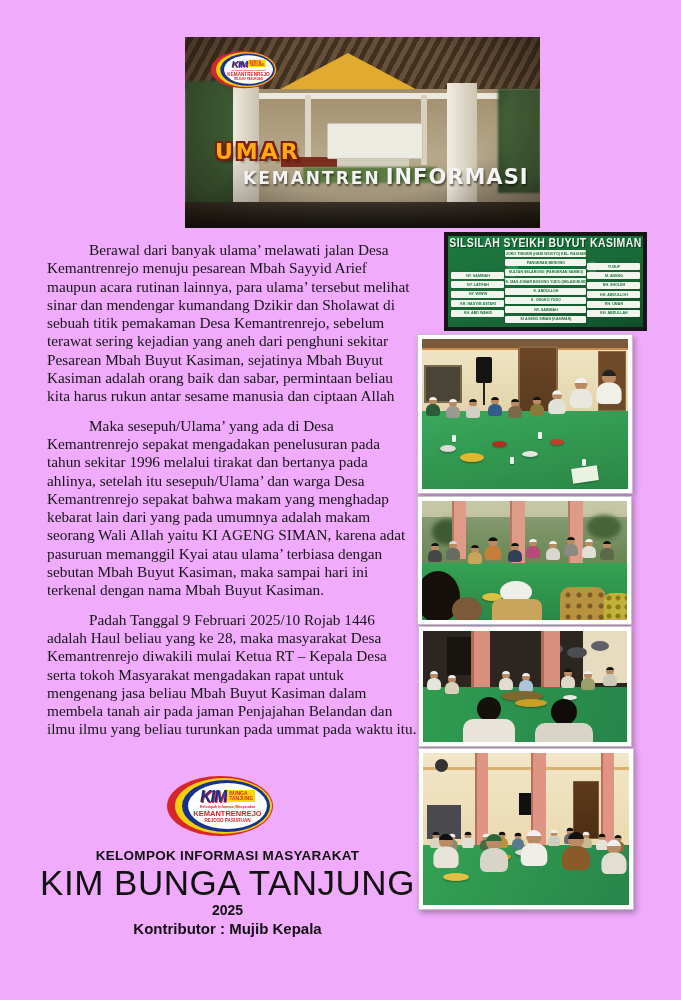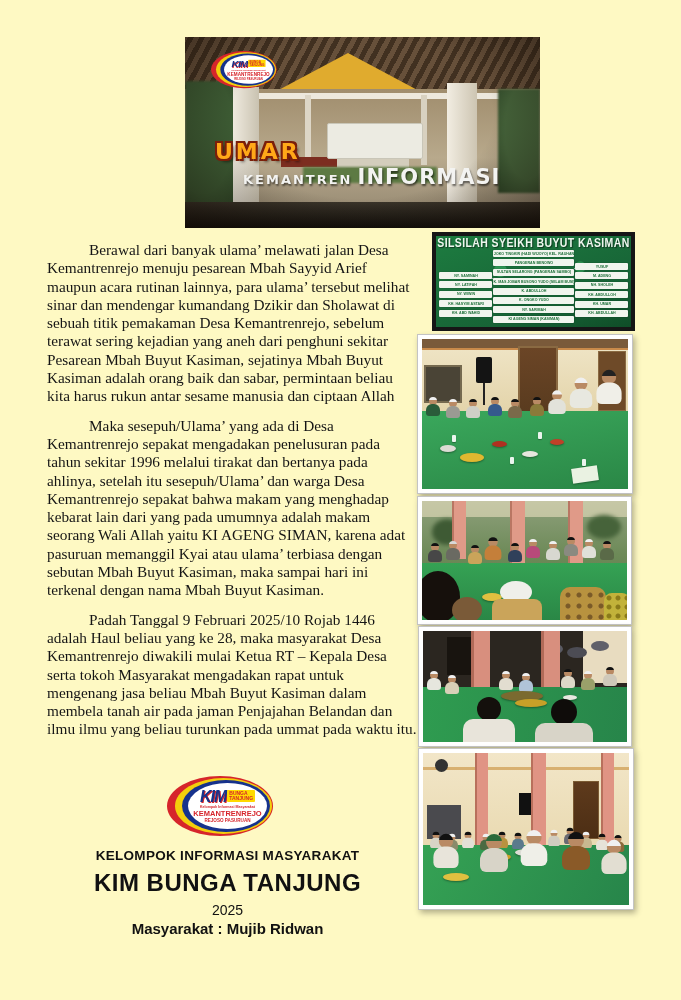--- a/index.html
+++ b/index.html
@@ -1,16 +1,16 @@
 <!DOCTYPE html>
 <html><head>
 <meta charset="utf-8">
 <style>
   html,body{margin:0;padding:0;background:#888;}
-  .page{position:relative;width:681px;height:1000px;background:#fef9c3;margin:0 auto;overflow:hidden;
+  .page{position:relative;width:681px;height:1000px;background:#f0abfc;margin:0 auto;overflow:hidden;
         font-family:"Liberation Sans",sans-serif;}
 
   
   .hp{position:absolute;left:185px;top:37px;width:355px;height:191px;overflow:hidden;background:#8a765a;}
   .hp-roof{position:absolute;left:0;top:0;right:0;height:52px;
      background:#5d452e;
      background-image:repeating-linear-gradient(-62deg,rgba(0,0,0,.30) 0 5px,rgba(255,255,255,.06) 5px 10px);}
   .hp-gable{position:absolute;left:88px;top:16px;width:150px;height:40px;background:#e0ab2e;
      clip-path:polygon(50% 0,100% 100%,0 100%);}
   .hp-mid{position:absolute;left:0;top:52px;right:0;bottom:24px;
@@ -35,21 +35,21 @@
   .hp-floor{position:absolute;left:0;right:0;bottom:0;height:26px;background:linear-gradient(#3a342a,#120f0b);}
   .hp-vig{position:absolute;inset:0;background:radial-gradient(ellipse at 50% 42%,rgba(0,0,0,0) 52%,rgba(18,10,4,.55) 100%);}
   .hp-title{position:absolute;left:0;right:0;top:104px;line-height:1;}
   .hp-makam{margin-left:30px;font-family:"DejaVu Sans",sans-serif;font-weight:bold;font-size:22px;
      letter-spacing:3px;color:#ffa818;
      text-shadow:-2px -2px 0 #7a1f0a,2px -2px 0 #7a1f0a,-2px 2px 0 #7a1f0a,2px 2px 0 #7a1f0a,3px 3px 3px rgba(0,0,0,.5);}
   .hp-name{margin-left:12px;margin-top:3px;font-family:"DejaVu Sans",sans-serif;font-weight:bold;font-size:24px;
      letter-spacing:-.5px;color:#f6f6f4;text-shadow:2px 2px 2px rgba(0,0,0,.55);}
   .hp-loc{margin-left:58px;margin-top:4px;color:#f3f3f1;text-shadow:1px 2px 2px rgba(0,0,0,.55);
      font-family:"DejaVu Sans",sans-serif;}
-  .hp-loc .sm{font-size:13px;font-weight:700;letter-spacing:2px;}
+  .hp-loc .sm{font-size:17px;font-weight:700;letter-spacing:2px;}
   .hp-loc .lg{font-size:21px;font-weight:700;letter-spacing:1px;}
 
   
   .kim-logo{position:absolute;width:106px;height:60px;}
   .kim-logo.small{transform:scale(.62);transform-origin:0 0;}
   .kl-red{position:absolute;inset:0;border-radius:50%;background:#d6252b;}
   .kl-yellow{position:absolute;left:8px;top:2px;right:1px;bottom:2px;border-radius:50%;background:#f3cf0c;}
   .kl-blue{position:absolute;left:15px;top:4px;right:3px;bottom:4px;border-radius:50%;background:#16328c;}
   .kl-white{position:absolute;left:21px;top:7px;right:6px;bottom:7px;border-radius:50%;background:#fff;
      text-align:center;overflow:hidden;}
@@ -66,21 +66,21 @@
   .article{position:absolute;left:47px;top:241px;width:370px;
      font-family:"Liberation Serif",serif;font-size:15.3px;line-height:18.3px;color:#151515;}
   .article p{margin:0 0 11px 0;text-indent:42px;}
 
   
   .photo{position:absolute;background:#fff;padding:4px;border:1px solid #c4c4c4;
      box-shadow:2px 3px 6px rgba(0,0,0,.30);}
   .scene{position:relative;overflow:hidden;width:100%;height:100%;}
 
   
-  .board{position:absolute;left:432px;top:232px;width:195px;height:91px;border:4px solid #161616;
+  .board{position:absolute;left:444px;top:232px;width:195px;height:91px;border:4px solid #161616;
      background:radial-gradient(circle at 33% 38%,#2f9454 0 6px,rgba(0,0,0,0) 7px),
                 radial-gradient(circle at 74% 34%,#2f9454 0 5px,rgba(0,0,0,0) 6px),
                 linear-gradient(160deg,#1d7c40,#176336 70%,#0f4d28);}
   .board-title{position:absolute;left:0;right:0;top:-1px;text-align:center;color:#eef6ee;
      font-weight:800;font-size:10.5px;letter-spacing:.4px;font-family:"Liberation Sans",sans-serif;
      text-shadow:1px 1px 1px rgba(0,0,0,.5);white-space:nowrap;transform:scaleY(1.15);transform-origin:top;}
   .bcol{position:absolute;}
   .bx{position:relative;background:#f1f5ee;border-radius:1px;height:7px;margin-bottom:2.4px;
      overflow:hidden;box-shadow:0 0 1px rgba(0,0,0,.6);}
   .bx span{position:absolute;left:50%;top:50%;transform:translate(-50%,-50%) scale(.52);
@@ -94,23 +94,23 @@
   .p::after{content:"";position:absolute;left:0;top:7px;width:14px;height:12px;border-radius:6px 6px 3px 3px;
      background:var(--c,#e6e6e6);}
   .pl{position:absolute;border-radius:50%;background:var(--c,#ddd);box-shadow:0 1px 2px rgba(0,0,0,.35);}
   .gl{position:absolute;width:4px;height:7px;background:rgba(255,255,255,.9);border-radius:1px;
      box-shadow:0 1px 1px rgba(0,0,0,.3);}
   .blob{position:absolute;border-radius:50%;}
 
   
   .footer{position:absolute;left:20px;top:848px;width:415px;text-align:center;color:#111;}
   .f-org{font-weight:bold;font-size:13.5px;letter-spacing:.3px;}
-  .f-name{font-weight:bold;font-size:24px;letter-spacing:.5px;margin-top:3px;line-height:34px;}
+  .f-name{font-weight:normal;font-size:35px;letter-spacing:.5px;margin-top:3px;line-height:34px;}
   .f-village{font-weight:bold;font-size:14px;margin-top:7px;}
-  .f-year{font-weight:normal;font-size:14px;margin-top:2px;}
+  .f-year{font-weight:bold;font-size:14px;margin-top:2px;}
   .f-contrib{font-weight:bold;font-size:15px;margin-top:2px;}
 </style>
 </head>
 <body>
 
 <div class="page">
 
   <div class="hp">
     <div class="hp-roof"></div>
     <div class="hp-gable"></div>
@@ -373,16 +373,16 @@
       <div class="kl-sub">Kelompok Informasi Masyarakat</div>
       <div class="kl-village">KEMANTRENREJO</div>
       <div class="kl-district">REJOSO PASURUAN</div>
     </div>
   </div>
 
   <div class="footer">
     <div class="f-org">KELOMPOK INFORMASI MASYARAKAT</div>
     <div class="f-name">KIM BUNGA TANJUNG</div>
     <div class="f-year">2025</div>
-    <div class="f-contrib">Masyarakat : Mujib Ridwan</div>
+    <div class="f-contrib">Kontributor : Mujib Kepala</div>
   </div>
 
 </div>
 
 </body></html>

